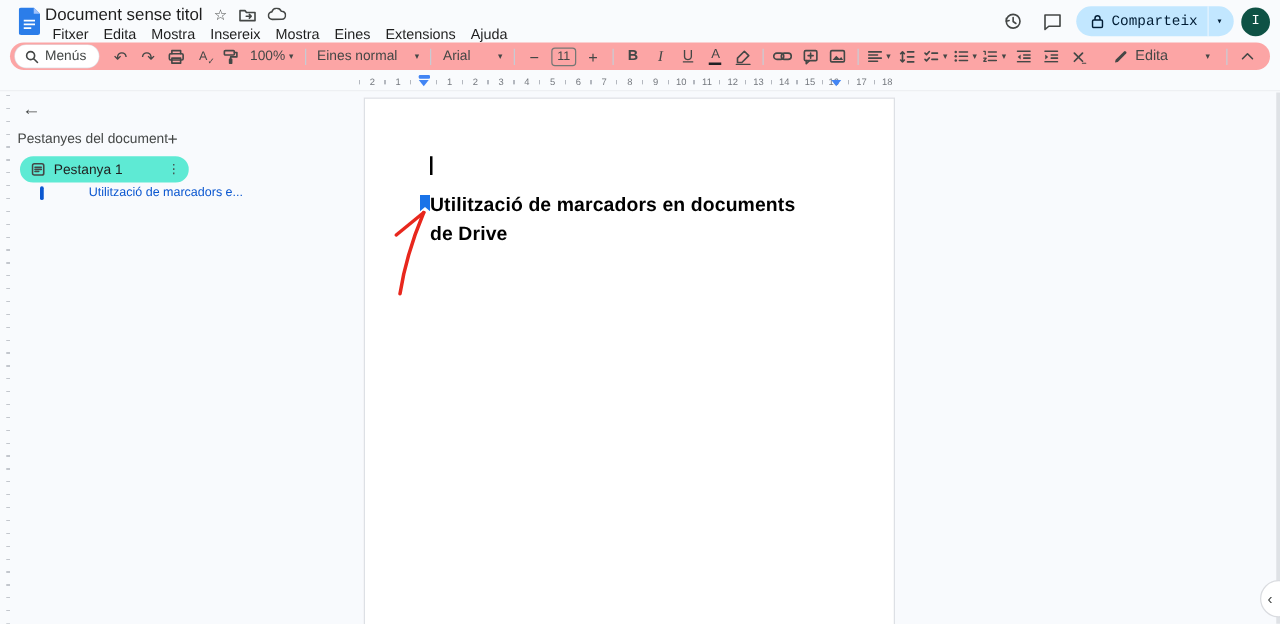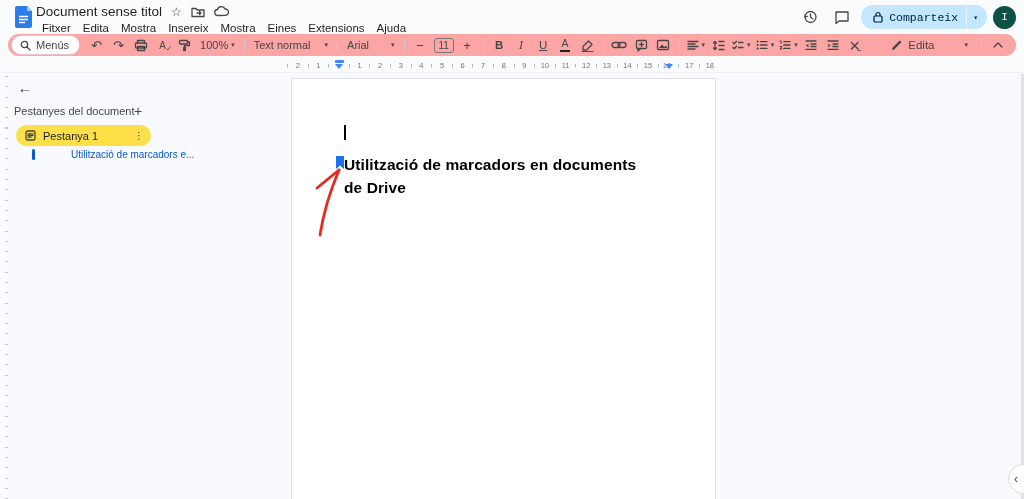--- a/index.html
+++ b/index.html
@@ -73,21 +73,21 @@
     background-image:repeating-linear-gradient(180deg,#c3c7cd 0 1px,transparent 1px 10.3px);
     background-size:3px 100%; background-position:right 0 top 2px; background-repeat:no-repeat; }
 
   
   .back-btn { position:absolute; left:12px; top:0; width:26px; height:26px; border-radius:50%;
     display:flex; align-items:center; justify-content:center; font-size:15px; color:#444746; }
   .sb-header { position:absolute; left:14px; top:31px; width:140px; display:flex; align-items:center; }
   .sb-header-label { font-size:11px; color:#444746; }
   .sb-add { position:absolute; left:128px; top:27px; width:20px; height:20px; display:flex; align-items:center;
     justify-content:center; font-size:14px; color:#444746; }
-  .tab-pill { position:absolute; left:16px; top:51px; width:135px; height:21px; background:#fde047;
+  .tab-pill { position:absolute; left:16px; top:51px; width:135px; height:21px; background:#5eead4;
     border-radius:11px; display:flex; align-items:center; padding:0 7px 0 9px; gap:7px; }
   .tab-label { font-size:11px; color:#1f1f1f; flex:1; }
   .tab-more { font-size:10px; color:#444746; }
   .outline-item { position:absolute; left:32px; top:75px; display:flex; align-items:center; gap:8px; }
   .outline-bar { width:3px; height:11px; background:#0b57d0; border-radius:2px; }
   .outline-text { font-size:10px; color:#0b57d0;margin-left:28px; }
 
   
   .page { position:absolute; left:291px; top:4px; width:425px; height:430px; background:#fff;
     border:1px solid #dde0e5; }
@@ -195,21 +195,21 @@
         <path d="M9.5 3h2v3.5H6.5v2"></path>
         <rect x="5.7" y="8.5" width="1.6" height="3" fill="#444746"></rect>
     </svg>
   </div>
   <div class="tb-dd">
     <span class="tb-dd-label">100%</span>
     <span class="caret">▾</span>
   </div>
   <div class="tb-sep"></div>
   <div class="tb-dd">
-    <span class="tb-dd-label">Text normal</span>
+    <span class="tb-dd-label">Eines normal</span>
     <span class="caret" style="margin-left:14px;">▾</span>
   </div>
   <div class="tb-sep"></div>
   <div class="tb-dd">
     <span class="tb-dd-label">Arial</span>
     <span class="caret" style="margin-left:22px;">▾</span>
   </div>
   <div class="tb-sep"></div>
   <div class="tb-btn">
       <span class="tb-glyph">−</span>

